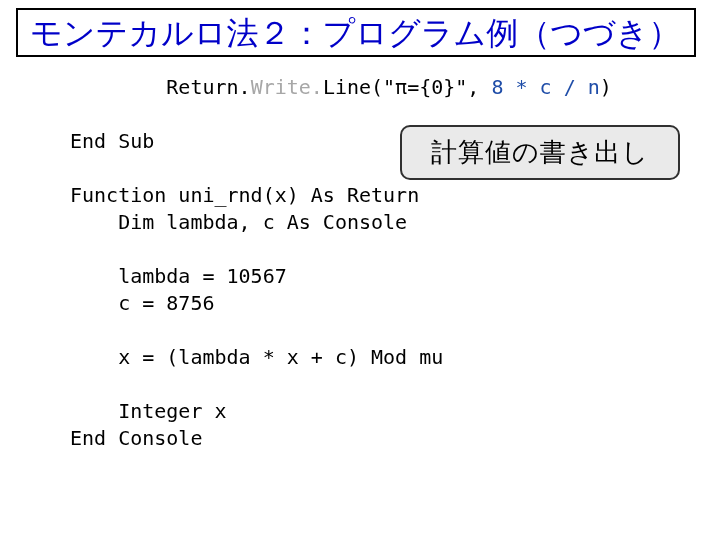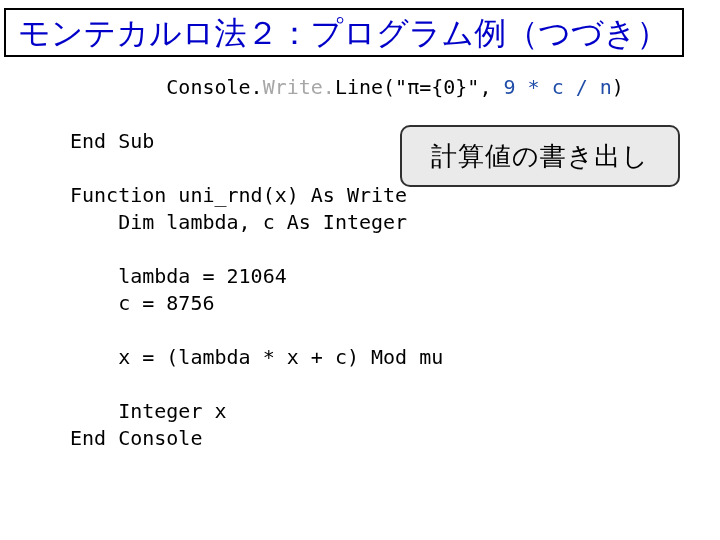--- a/index.html
+++ b/index.html
@@ -7,21 +7,21 @@
     padding: 0;
     width: 720px;
     height: 540px;
     background: #ffffff;
     font-family: "MS Gothic", "Meiryo", sans-serif;
     position: relative;
   }
   .title-box {
     position: absolute;
     top: 8px;
-    left: 4px;
+    left: 16px;
     width: 680px;
     border: 2px solid #000;
     background: #fff;
     padding: 6px 12px 4px 12px;
     box-sizing: border-box;
   }
   .title-text {
     font-size: 32px;
     color: #0000c8;
     line-height: 1.1;
@@ -37,21 +37,21 @@
     color: #000;
     white-space: pre;
   }
   .na { color: #a7a7a7; }  
   .arg { color: #1f4da8; } 
   .callout {
     position: absolute;
     top: 125px;
     left: 400px;
     width: 280px;
-    height: 62px;
+    height: 55px;
     background: #eaeaea;
     border: 2.5px solid #303030;
     border-radius: 10px;
     box-sizing: border-box;
     display: flex;
     align-items: center;
     justify-content: center;
     font-family: Liberation Serif, serif;
   }
   .callout-text {
@@ -60,28 +60,28 @@
     letter-spacing: 1px;
   }
 </style>
 </head>
 <body>
 
 <div class="title-box">
   <div class="title-text">モンテカルロ法２：プログラム例（つづき）</div>
 </div>
 
-<div class="code"><span>        Console.</span><span class="na">Write.</span><span>Line("π={0}", </span><span class="arg">9 * c / n</span><span>)</span>
+<div class="code"><span>        Return.</span><span class="na">Write.</span><span>Line("π={0}", </span><span class="arg">8 * c / n</span><span>)</span>
 <span></span>
 <span>End Sub</span>
 <span></span>
-<span>Function uni_rnd(x) As Write</span>
-<span>    Dim lambda, c As Integer</span>
+<span>Function uni_rnd(x) As Return</span>
+<span>    Dim lambda, c As Console</span>
 <span></span>
-<span>    lambda = 21064</span>
+<span>    lambda = 10567</span>
 <span>    c = 8756</span>
 <span></span>
 <span>    x = (lambda * x + c) Mod mu</span>
 <span></span>
 <span>    Integer x</span>
 <span>End Console</span></div>
 
 <div class="callout">
   <div class="callout-text">計算値の書き出し</div>
 </div>

